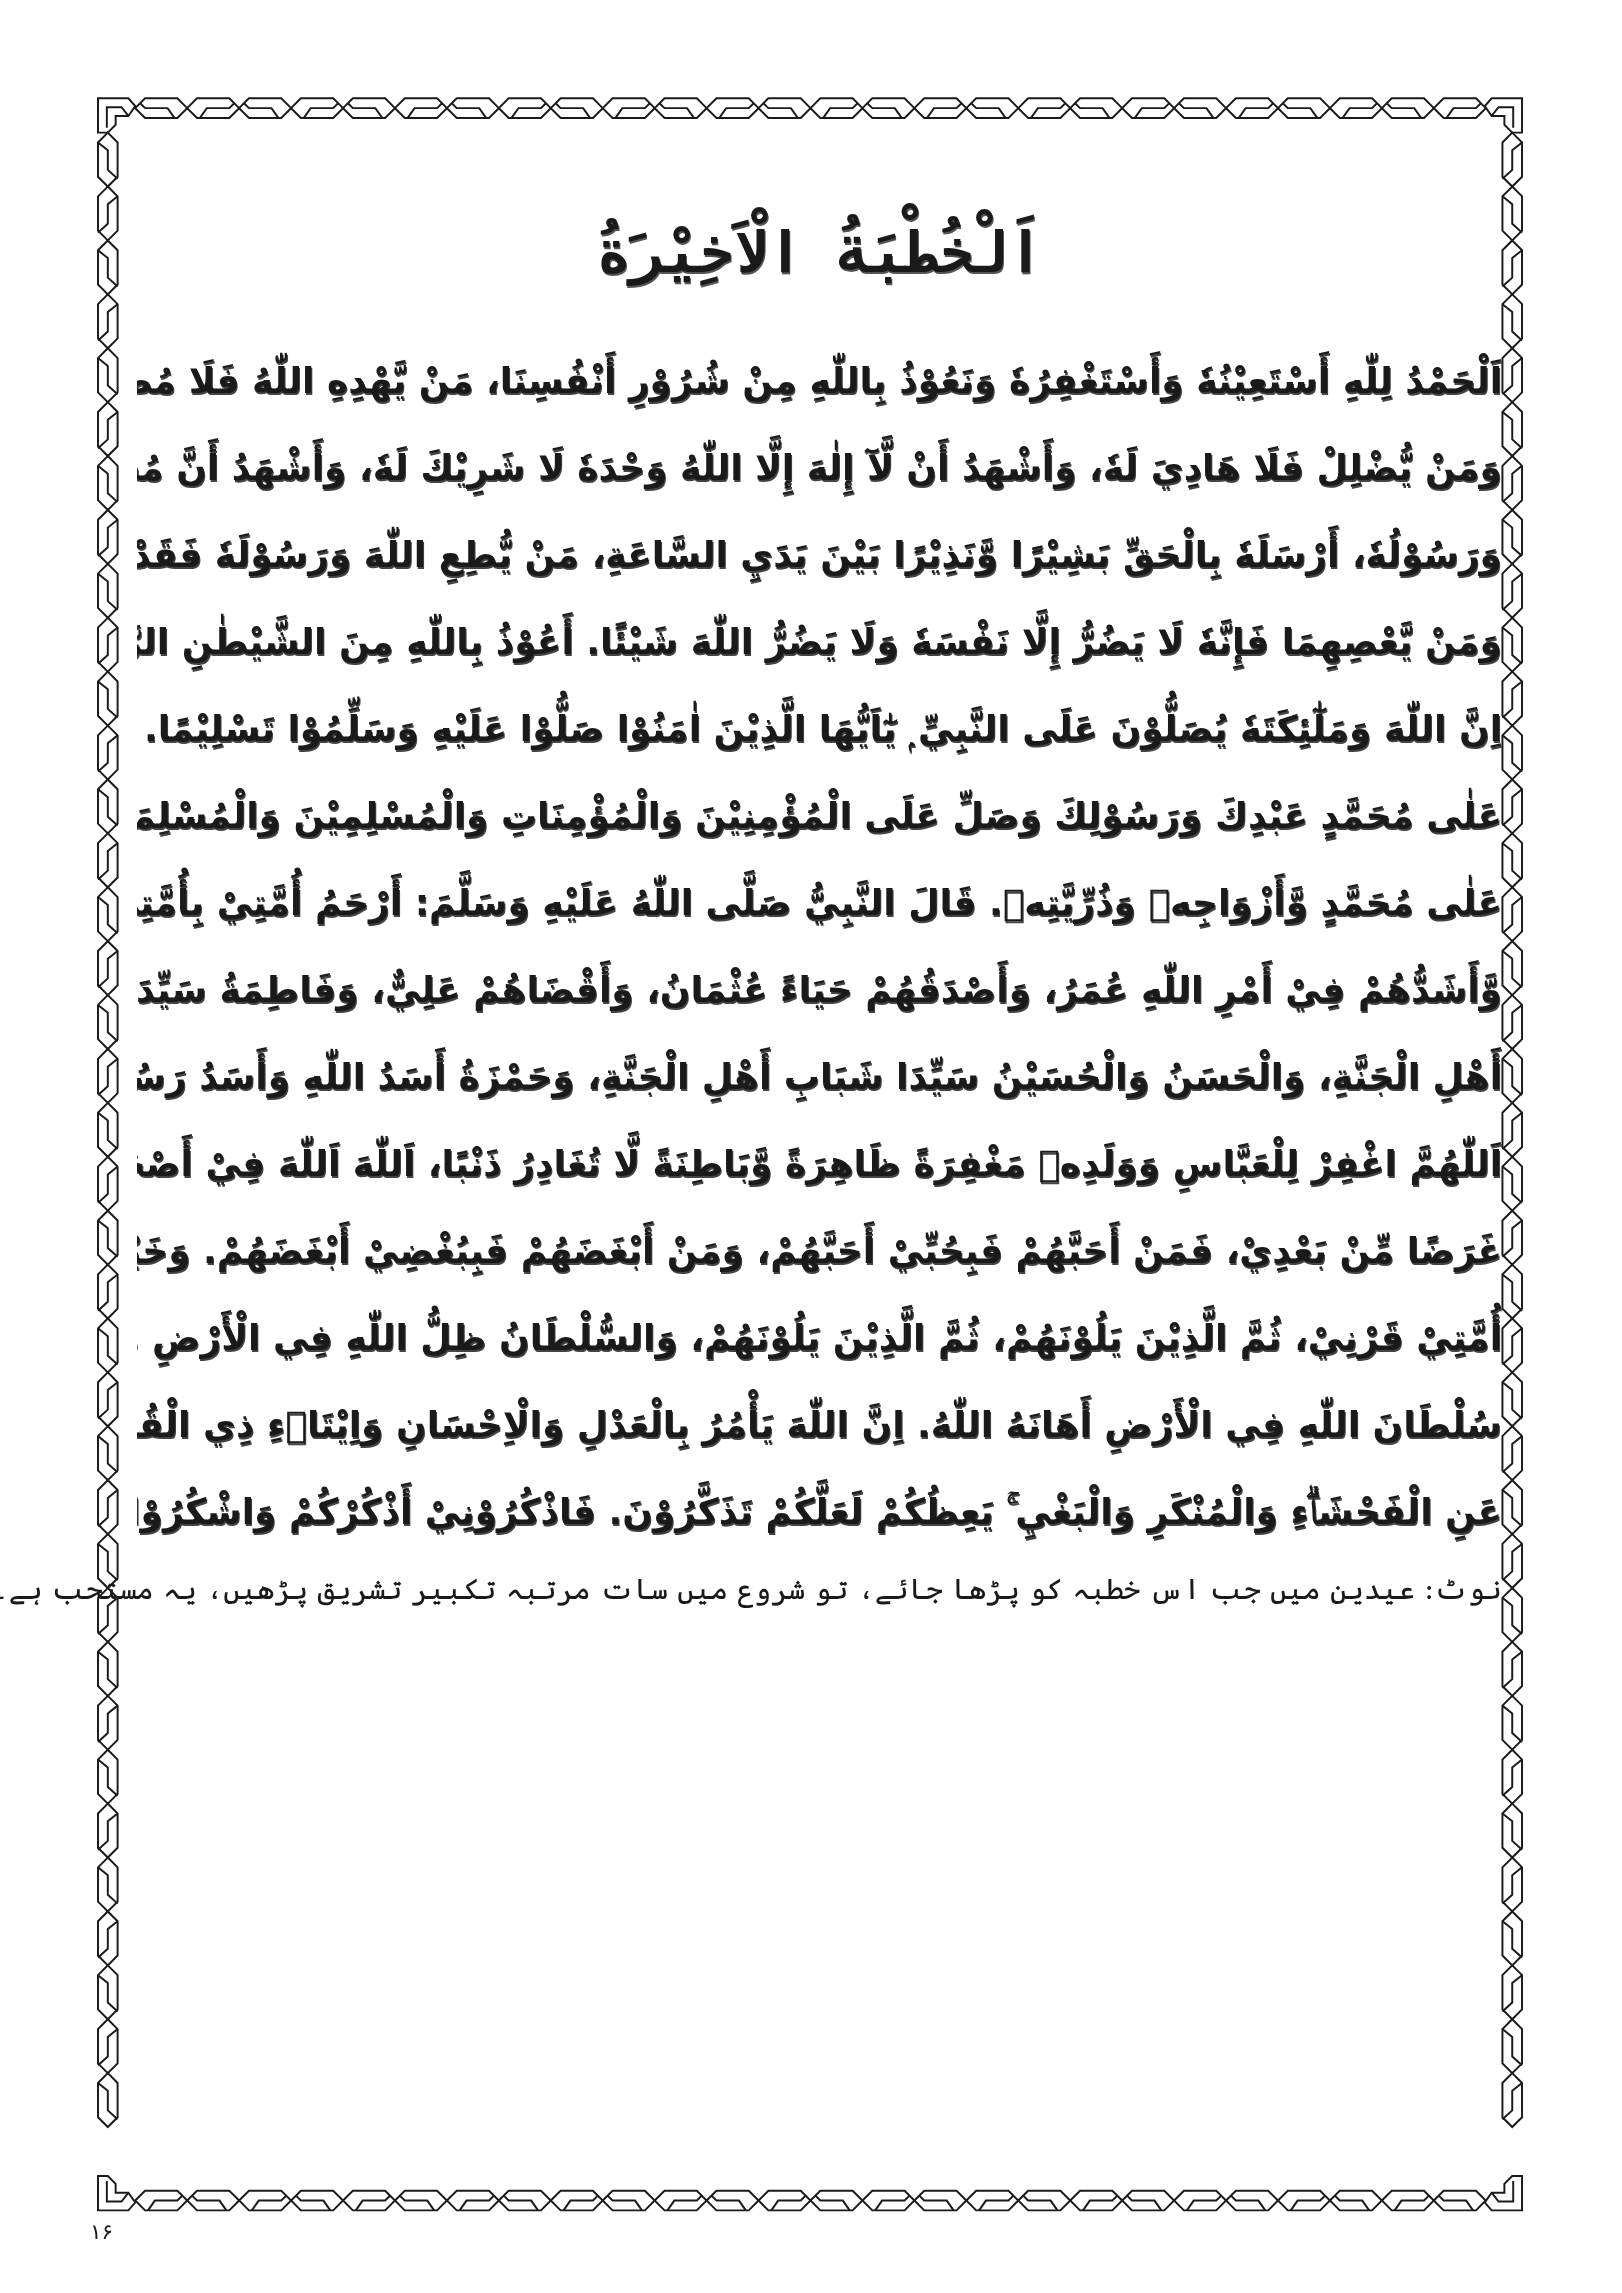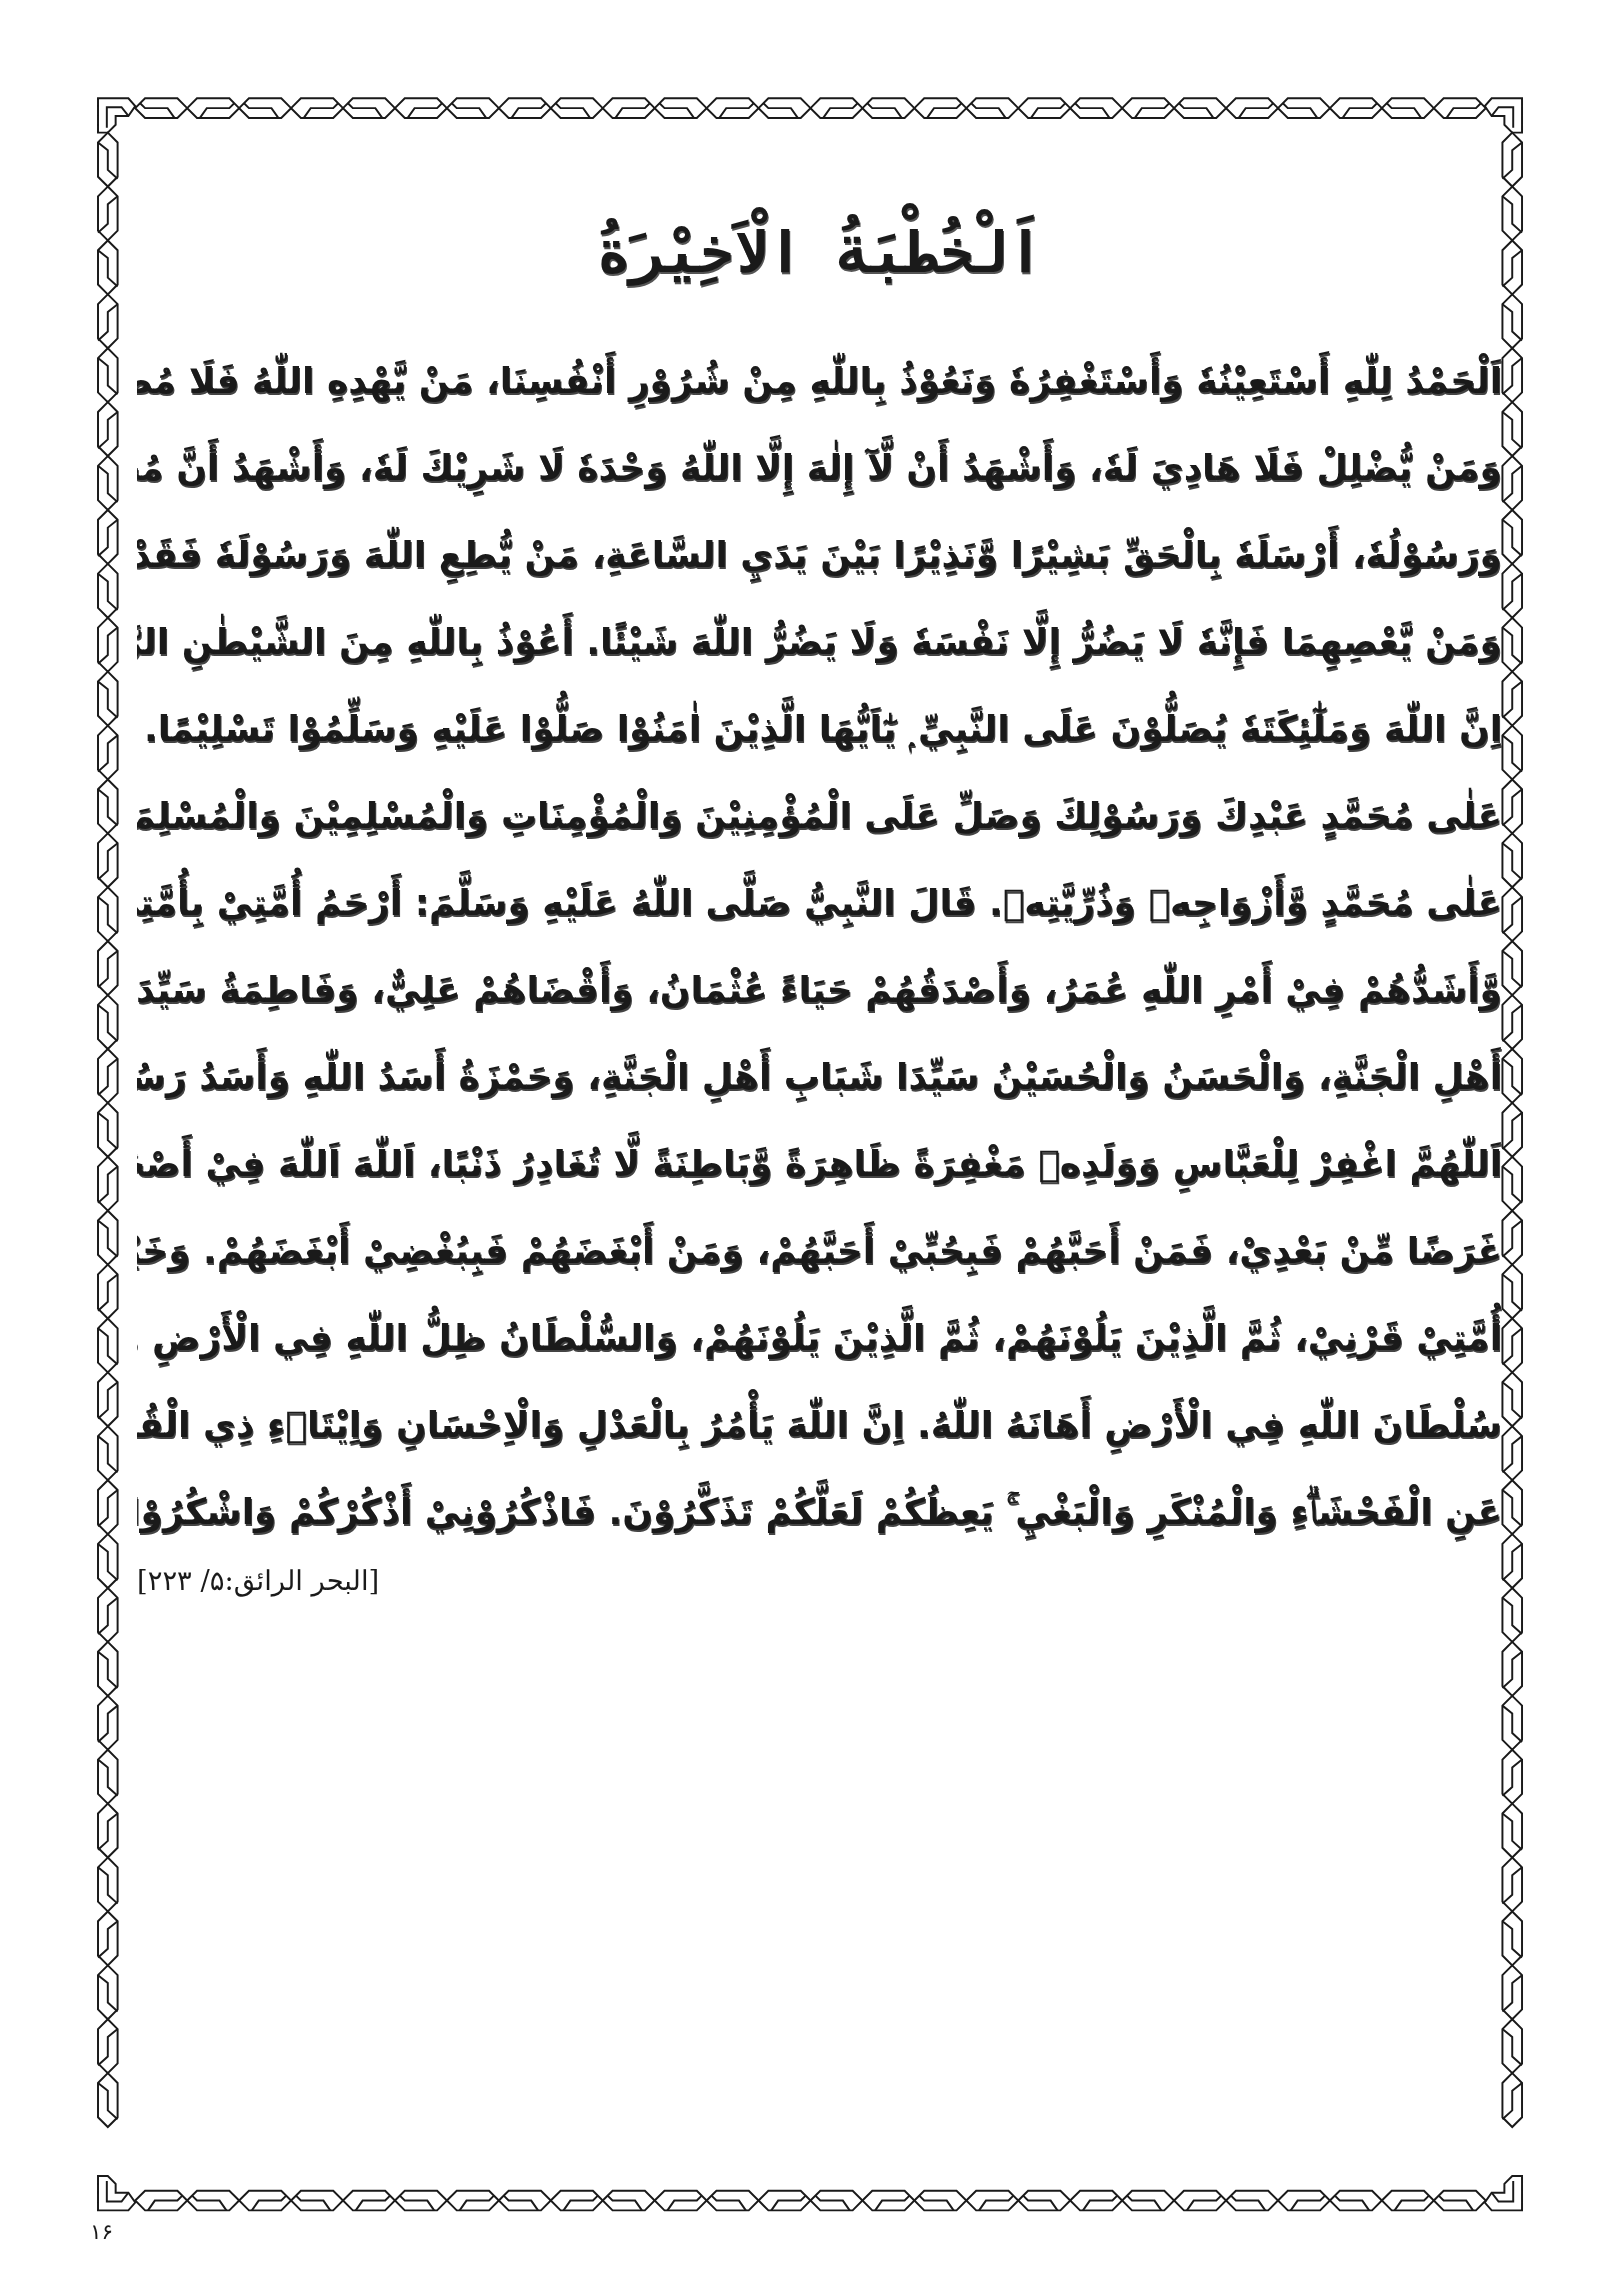--- a/index.html
+++ b/index.html
@@ -275,17 +275,17 @@
       <div class="arabic-line">عَلٰى مُحَمَّدٍ عَبْدِكَ وَرَسُوْلِكَ وَصَلِّ عَلَى الْمُؤْمِنِيْنَ وَالْمُؤْمِنَاتِ وَالْمُسْلِمِيْنَ وَالْمُسْلِمَاتِ. وَبَارِكْ</div>
       <div class="arabic-line">عَلٰى مُحَمَّدٍ وَّأَزْوَاجِهٖ وَذُرِّيَّتِهٖ. قَالَ النَّبِيُّ صَلَّى اللّٰهُ عَلَيْهِ وَسَلَّمَ: أَرْحَمُ أُمَّتِيْ بِأُمَّتِيْ أَبُوْبَكْرٍ،</div>
       <div class="arabic-line">وَّأَشَدُّهُمْ فِيْ أَمْرِ اللّٰهِ عُمَرُ، وَأَصْدَقُهُمْ حَيَاءً عُثْمَانُ، وَأَقْضَاهُمْ عَلِيٌّ، وَفَاطِمَةُ سَيِّدَةُ نِسَاءِ</div>
       <div class="arabic-line">أَهْلِ الْجَنَّةِ، وَالْحَسَنُ وَالْحُسَيْنُ سَيِّدَا شَبَابِ أَهْلِ الْجَنَّةِ، وَحَمْزَةُ أَسَدُ اللّٰهِ وَأَسَدُ رَسُوْلِهٖ .</div>
       <div class="arabic-line">اَللّٰهُمَّ اغْفِرْ لِلْعَبَّاسِ وَوَلَدِهٖ مَغْفِرَةً ظَاهِرَةً وَّبَاطِنَةً لَّا تُغَادِرُ ذَنْبًا، اَللّٰهَ اَللّٰهَ فِيْ أَصْحَابِيْ لَا تَتَّخِذُوْهُمْ</div>
       <div class="arabic-line">غَرَضًا مِّنْ بَعْدِيْ، فَمَنْ أَحَبَّهُمْ فَبِحُبِّيْ أَحَبَّهُمْ، وَمَنْ أَبْغَضَهُمْ فَبِبُغْضِيْ أَبْغَضَهُمْ. وَخَيْرُ</div>
       <div class="arabic-line">أُمَّتِيْ قَرْنِيْ، ثُمَّ الَّذِيْنَ يَلُوْنَهُمْ، ثُمَّ الَّذِيْنَ يَلُوْنَهُمْ، وَالسُّلْطَانُ ظِلُّ اللّٰهِ فِي الْأَرْضِ مَنْ أَهَانَ</div>
       <div class="arabic-line">سُلْطَانَ اللّٰهِ فِي الْأَرْضِ أَهَانَهُ اللّٰهُ. اِنَّ اللّٰهَ يَأْمُرُ بِالْعَدْلِ وَالْاِحْسَانِ وَاِيْتَاۗءِ ذِي الْقُرْبٰى وَيَنْهٰى</div>
       <div class="arabic-line">عَنِ الْفَحْشَاۗءِ وَالْمُنْكَرِ وَالْبَغْيِ ۚ يَعِظُكُمْ لَعَلَّكُمْ تَذَكَّرُوْنَ. فَاذْكُرُوْنِيْ أَذْكُرْكُمْ وَاشْكُرُوْا لِيْ</div>
     </div>
-  <div class="reference"><span>[البحر الرائق:۵/ ۲۲۳]</span></div>
+  <div class="note">نوٹ: عیدین میں جب اس خطبہ کو پڑھا جائے، تو شروع میں سات مرتبہ تکبیر تشریق پڑھیں، یہ مستحب ہے۔</div>
 </div>
 
 <div class="page-number">۱۶</div>
 
 
 </body></html>

